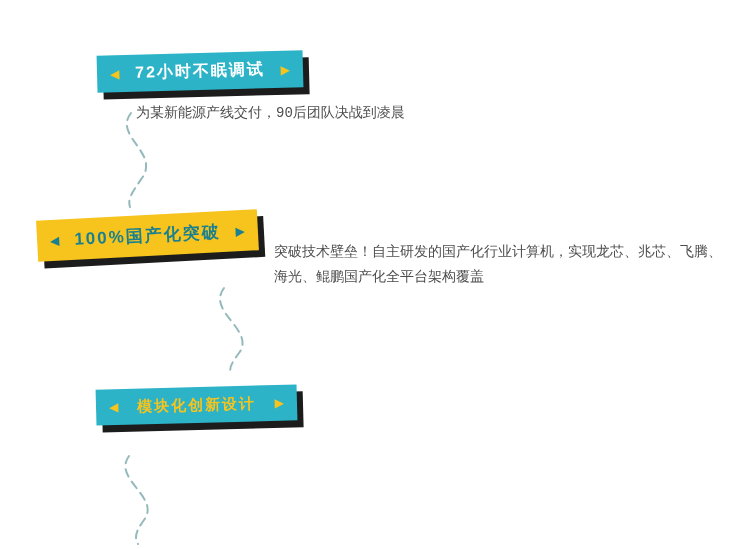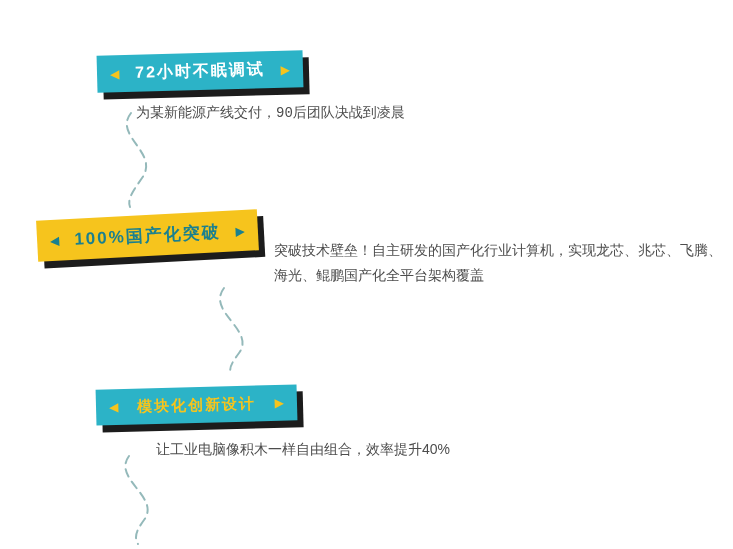--- a/index.html
+++ b/index.html
@@ -71,21 +71,21 @@
   }
   .badge-3 .arrow { color: var(--yellow, #f6c41d); }
 
   .desc {
     position: absolute;
     color: var(--text, #4d4d4d);
     font-size: 14px;
     line-height: 1.75;
   }
   .desc-1 { left: 136px; top: 101px; font-family: Liberation Mono, monospace; }
-  .desc-2 { left: 274px; top: 239px; width: 456px; font-family: Liberation Mono, monospace; }
+  .desc-2 { left: 274px; top: 239px; width: 456px; }
   .desc-3 { left: 156px; top: 437px; }
 </style>
 </head>
 <body>
 
 <div class="stage">
 
   <svg class="connectors" viewBox="0 0 733 549" xmlns="http://www.w3.org/2000/svg">
     <path class="connector-path" d="M131,113 C113,136 160,153 142,178 C133,191 127,199 130,207"></path>
     <path class="connector-path" d="M224,288 C206,312 256,330 239,353 C231,364 228,369 232,375"></path>
@@ -104,15 +104,14 @@
     <span class="badge-label">100%国产化突破</span>
     <span class="arrow">▶</span>
   </div>
   <p class="desc desc-2">突破技术壁垒！自主研发的国产化行业计算机，实现龙芯、兆芯、飞腾、海光、鲲鹏国产化全平台架构覆盖</p>
 
   <div class="badge badge-3">
     <span class="arrow">◀</span>
     <span class="badge-label">模块化创新设计</span>
     <span class="arrow">▶</span>
   </div>
-  <p class="desc desc-3">让工业电脑像积木一样自由组合，效率提升40%</p>
 
 </div>
 
 </body></html>

